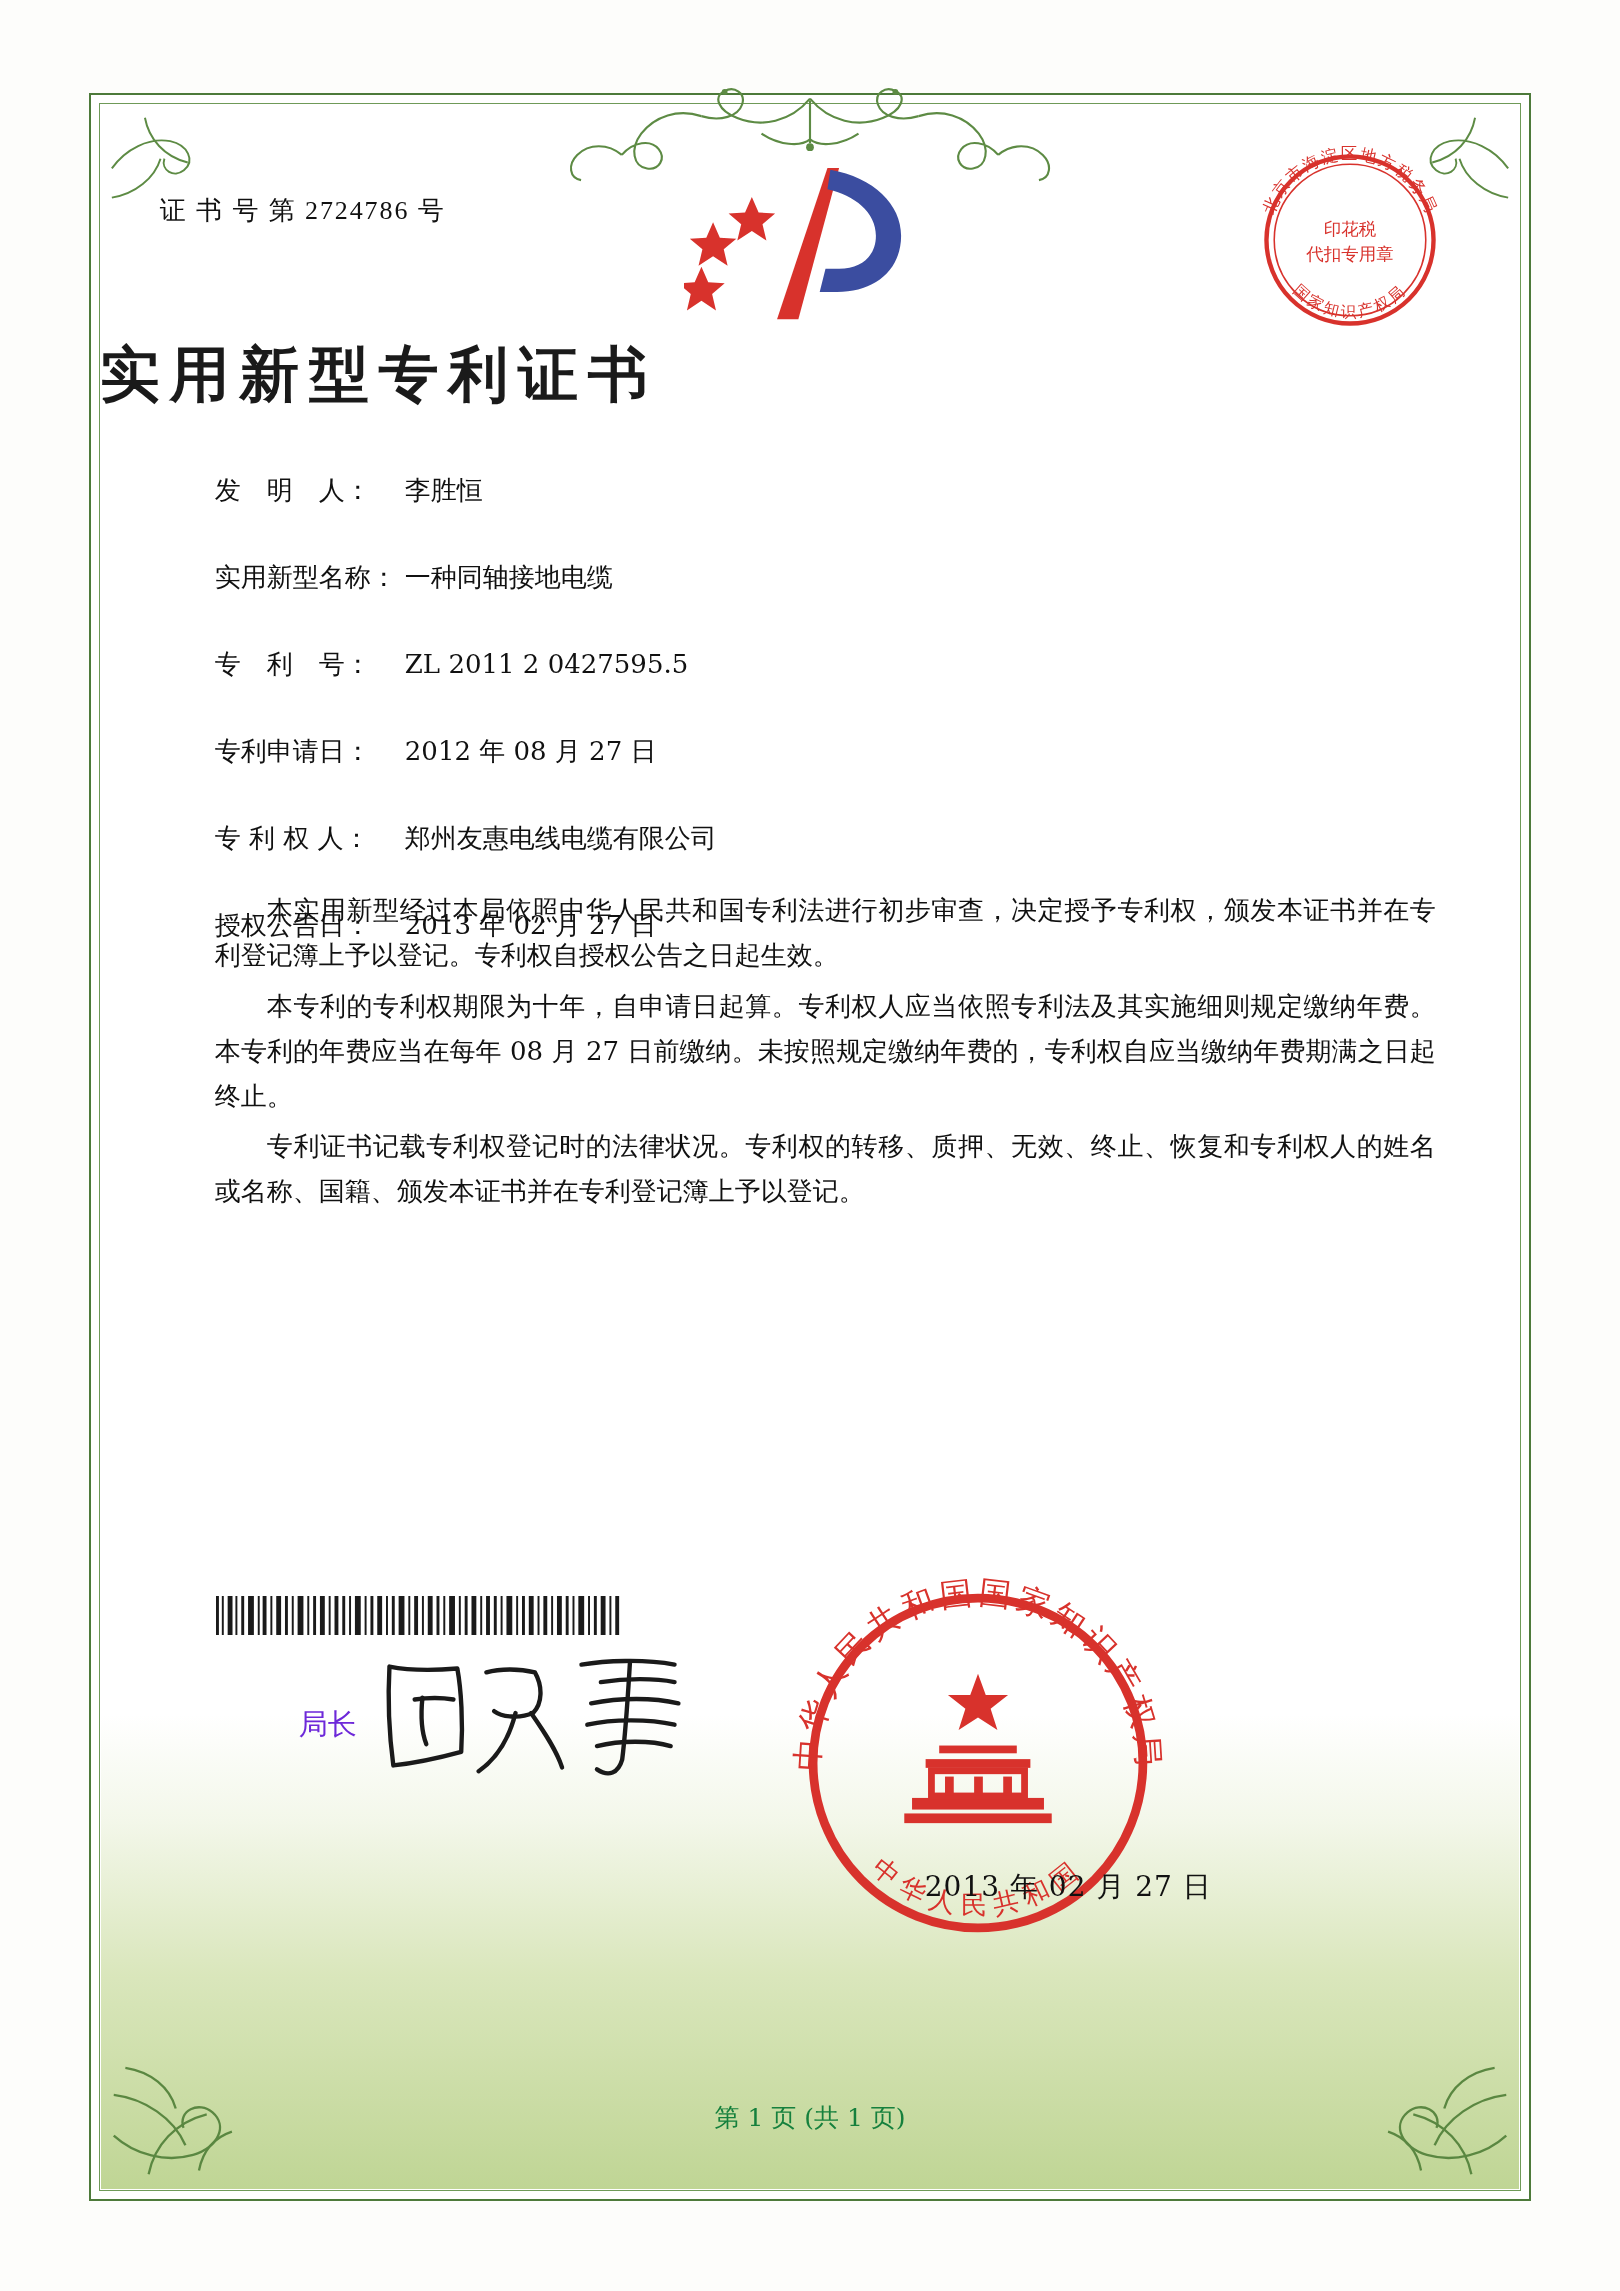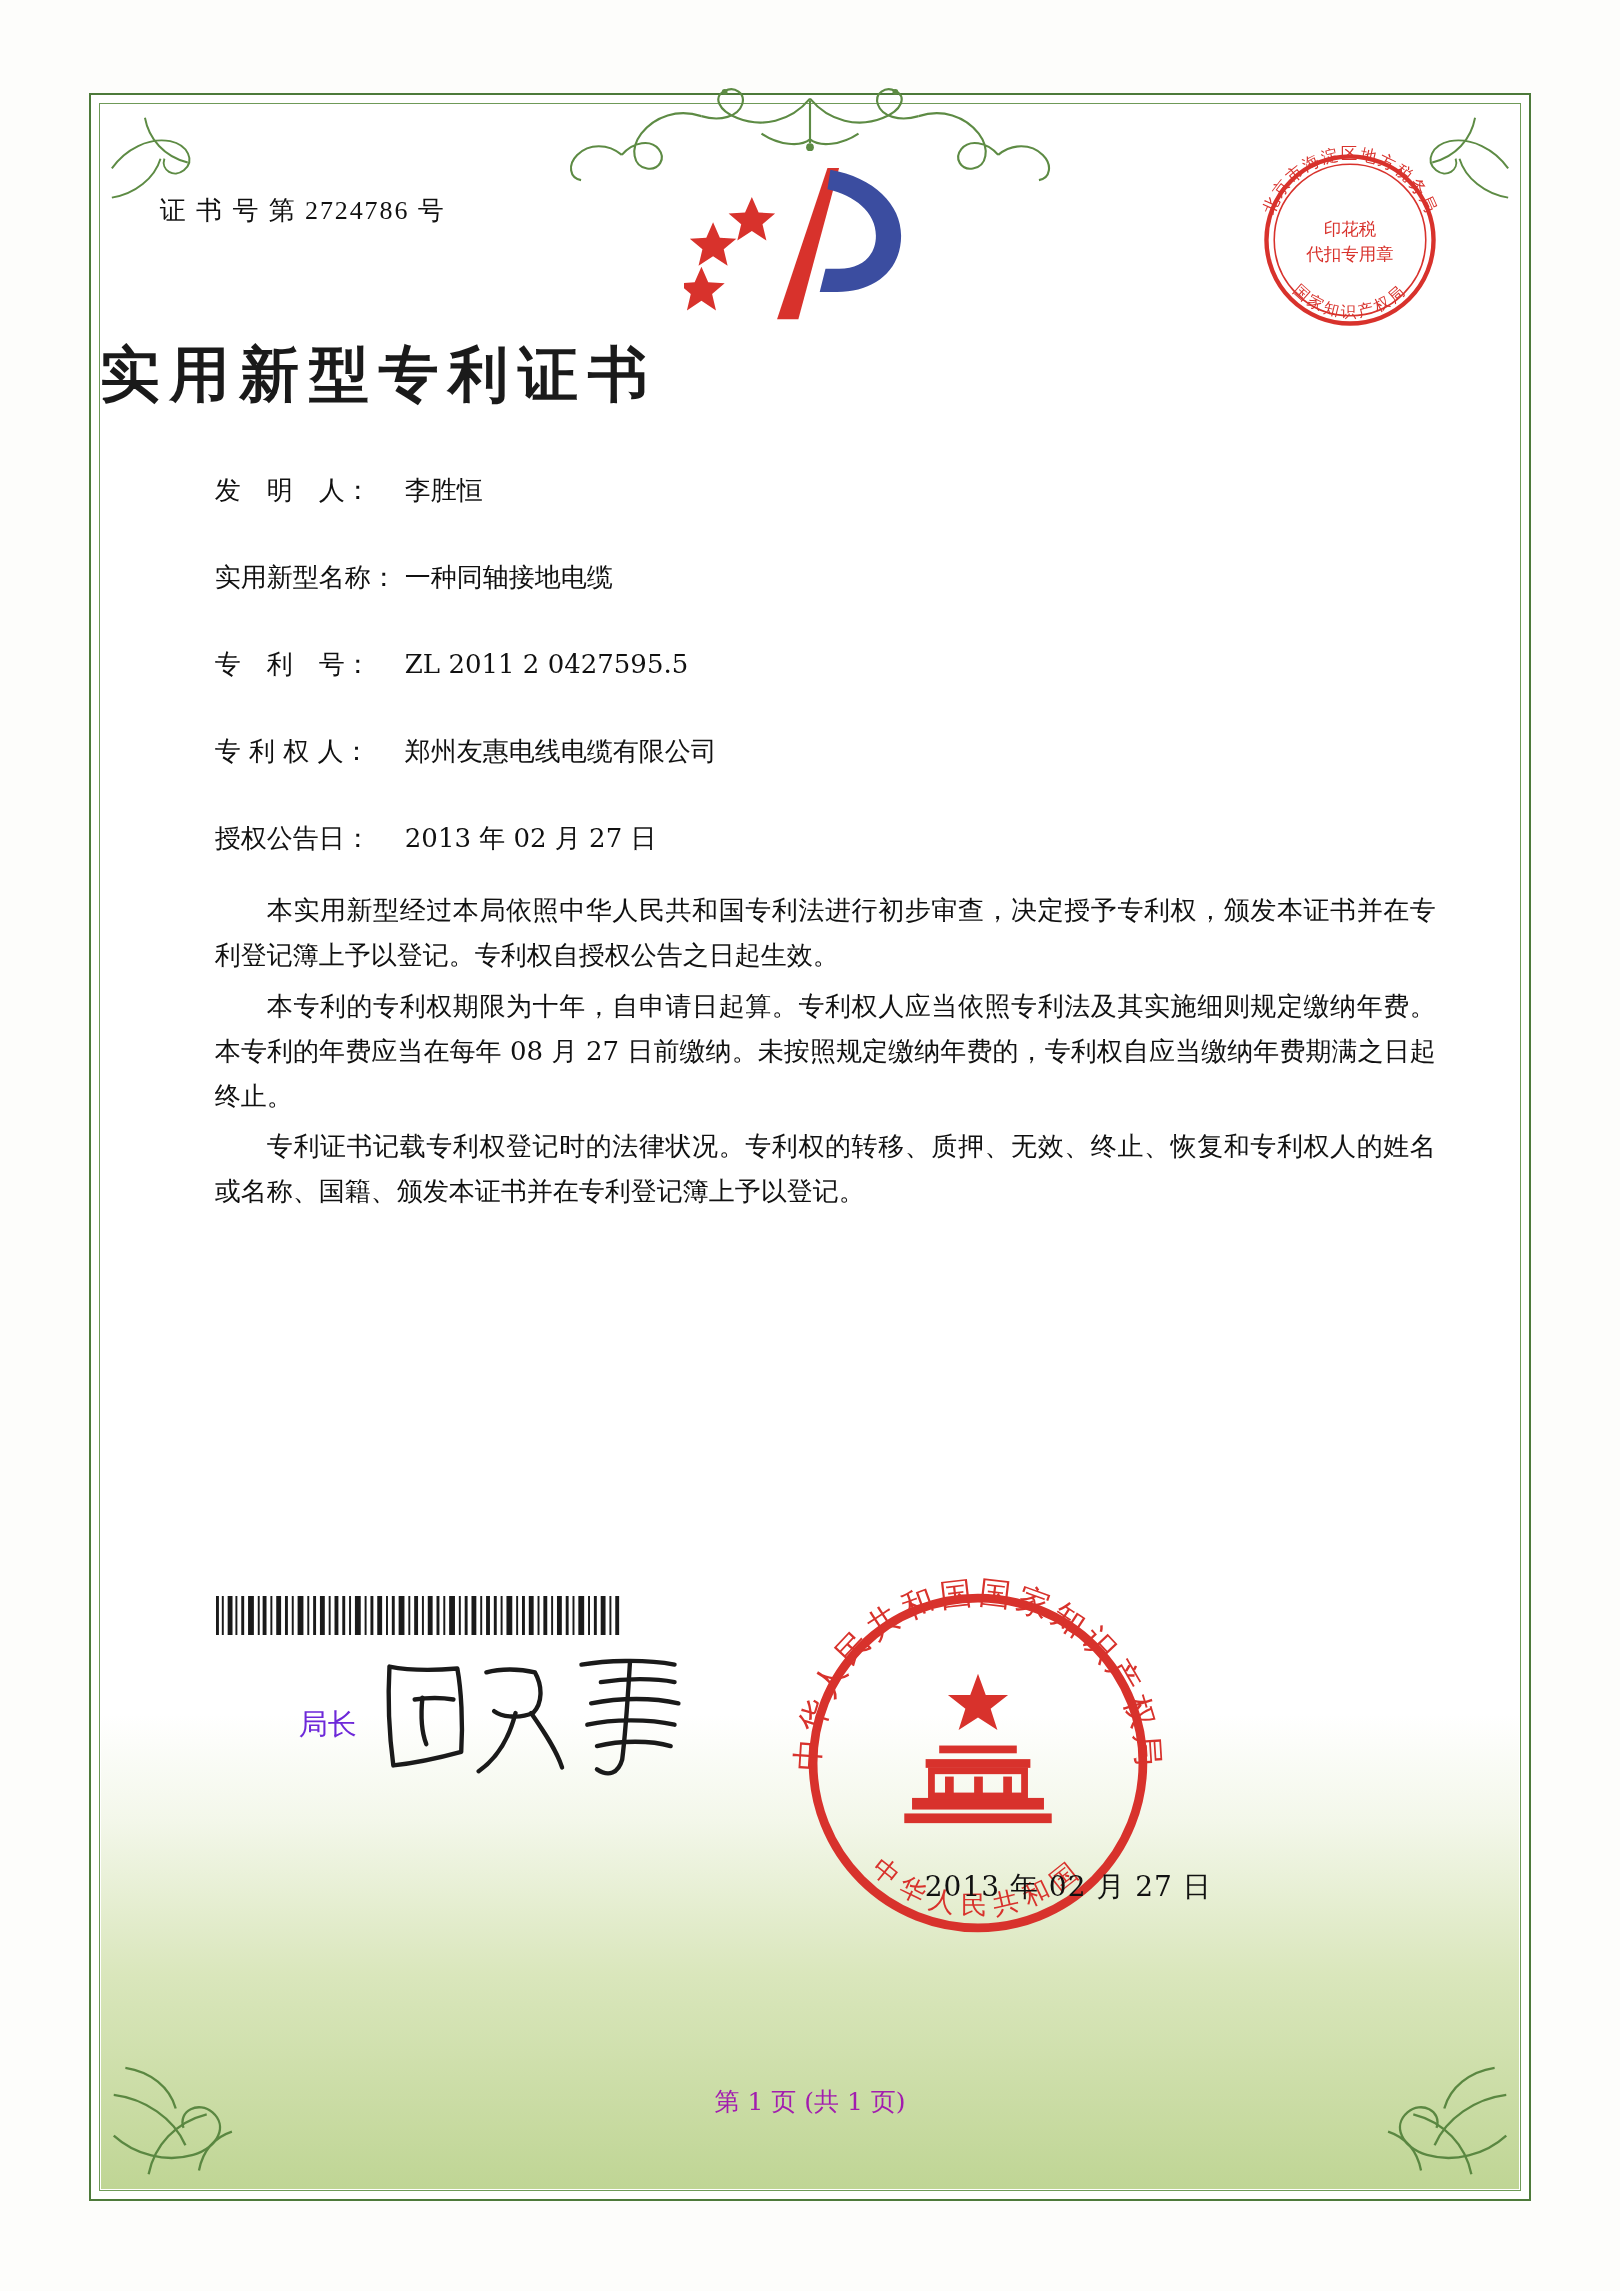--- a/index.html
+++ b/index.html
@@ -178,24 +178,24 @@
     top: 1764px;
     font-size: 28px;
     color: #111;
     font-family: "DejaVu Serif", "Liberation Serif", serif;
     letter-spacing: 1px;
   }
 
   .page-no {
     position: absolute;
     left: 0; right: 0;
-    bottom: 72px;
+    bottom: 56px;
     text-align: center;
     font-size: 25px;
-    color: #a21caf;
+    color: #15803d;
     font-family: "DejaVu Serif", "Liberation Serif", serif;
   }
 </style>
 </head>
 <body>
 
 <div class="page">
 
   <div class="cert-outer">
     <div class="cert-inner">
@@ -286,20 +286,23 @@
 
       <div class="fields">
         <div class="field-row">
           <span class="field-label lbl-w1">发　明　人：</span><span class="field-value">李胜恒</span>
         </div>
         <div class="field-row">
           <span class="field-label lbl-w1">实用新型名称：</span><span class="field-value">一种同轴接地电缆</span>
         </div>
         <div class="field-row">
           <span class="field-label lbl-w1">专　利　号：</span><span class="field-value">ZL 2011 2 0427595.5</span>
+        </div>
+        <div class="field-row">
+          <span class="field-label lbl-w1">专利申请日：</span><span class="field-value">2012 年 08 月 27 日</span>
         </div>
         <div class="field-row">
           <span class="field-label lbl-w1">专 利 权 人：</span><span class="field-value">郑州友惠电线电缆有限公司</span>
         </div>
         <div class="field-row">
           <span class="field-label lbl-w1">授权公告日：</span><span class="field-value">2013 年 02 月 27 日</span>
         </div>
       </div>
 
       <div class="body-text">

